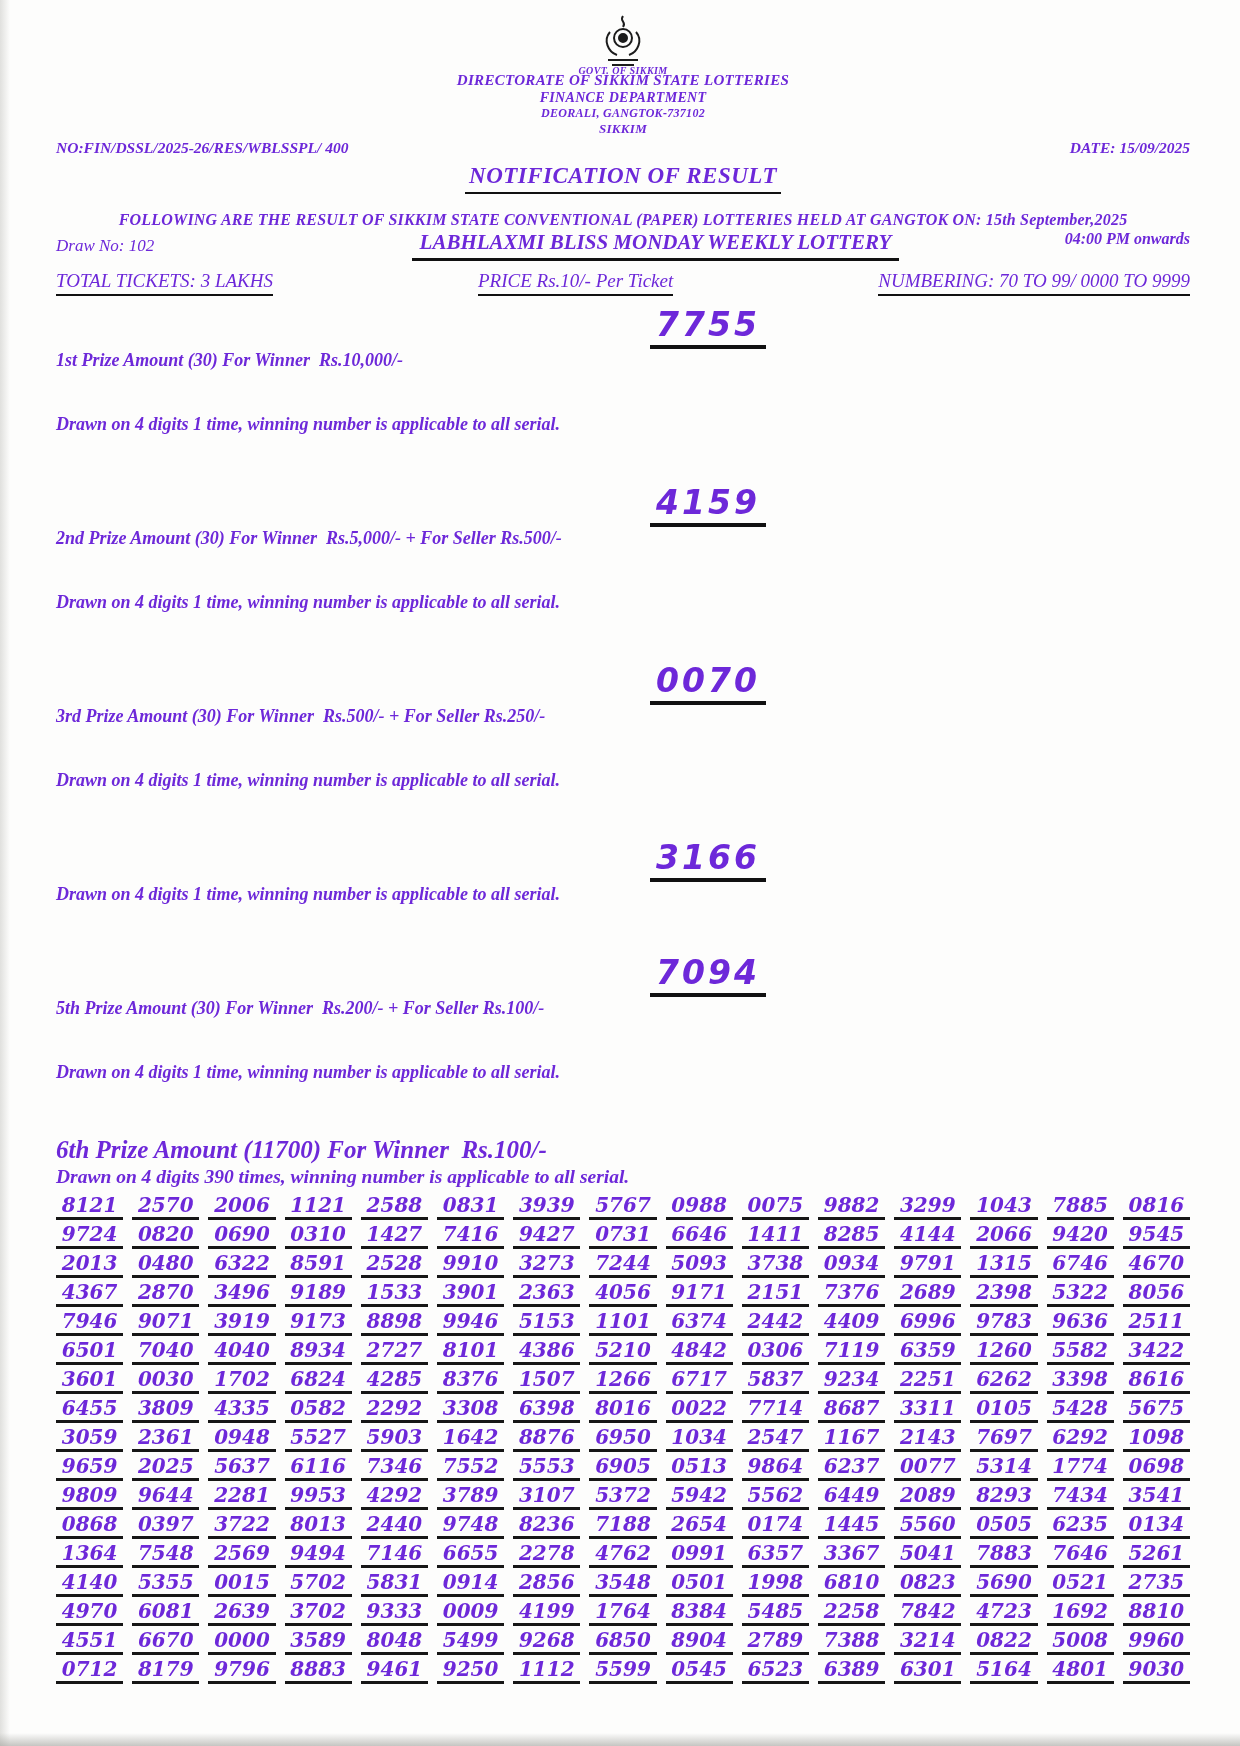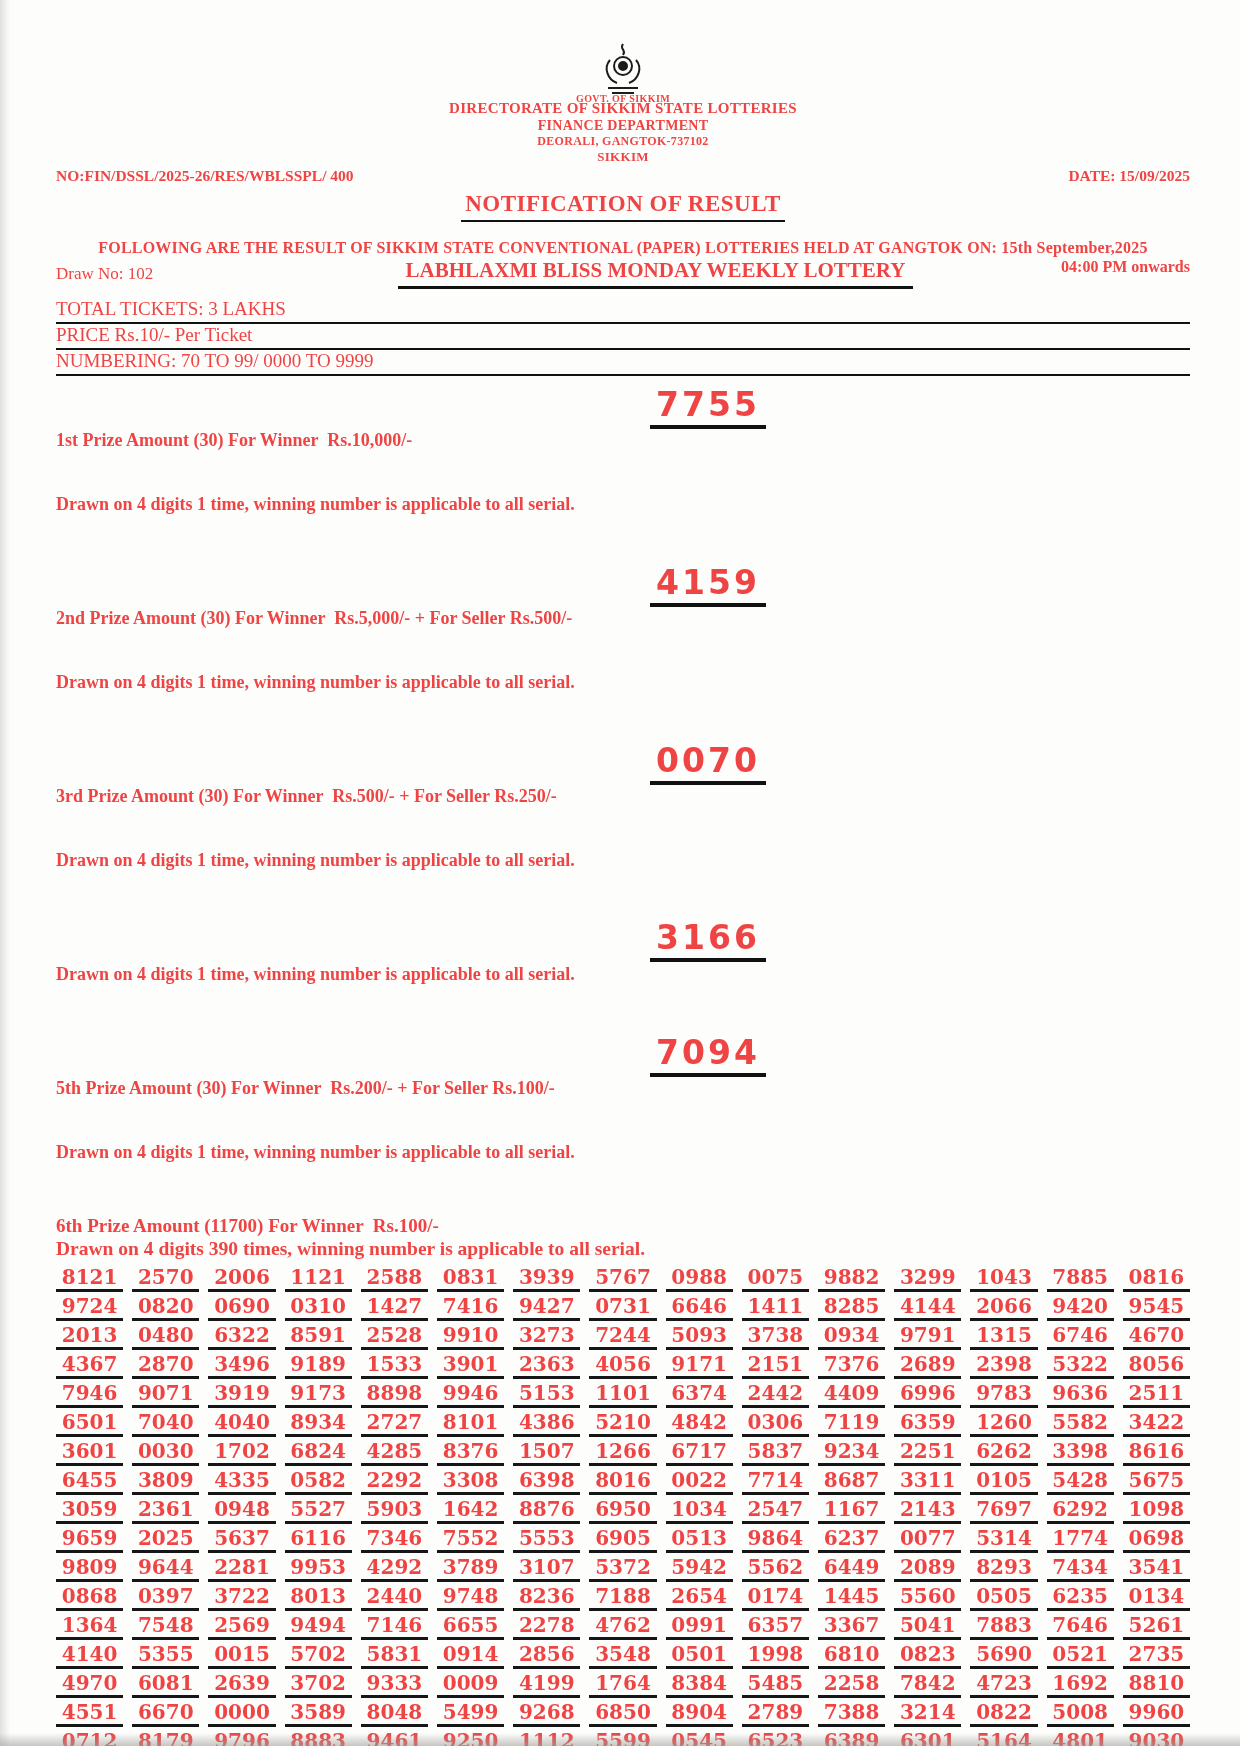--- a/index.html
+++ b/index.html
@@ -1,18 +1,18 @@
 <!DOCTYPE html>
 <html><head>
 <meta charset="utf-8">
 <style>
   html,body{margin:0;padding:0;background:#e8e8e6;}
   .page{position:relative;width:1240px;height:1746px;box-sizing:border-box;
-        background:#fdfdfc;padding:42px 50px 0 56px;overflow:hidden;
-        font-family:"Liberation Serif",serif;color:#ef4444;}
+        background:#fdfdfc;padding:14px 50px 0 56px;overflow:hidden;
+        font-family:"Liberation Serif",serif;color:#6d28d9;font-style:italic;}
   .edge-left{position:absolute;left:0;top:0;bottom:0;width:10px;
         background:linear-gradient(90deg,rgba(170,170,165,.35),rgba(170,170,165,0));}
   .edge-bottom{position:absolute;left:0;right:0;bottom:0;height:13px;
         background:linear-gradient(180deg,rgba(190,190,185,0),rgba(160,160,155,.6));}
   .center{text-align:center;}
   
   .emblem-wrap{text-align:center;line-height:0;}
   .emblem{display:inline-block;}
   .emblem-caption{font-size:10px;font-weight:bold;letter-spacing:.4px;margin-top:1px;}
   .org-line{font-weight:bold;letter-spacing:.3px;line-height:1.22;}
@@ -20,30 +20,30 @@
   .ref-row{display:flex;justify-content:space-between;align-items:flex-end;
         font-size:15.5px;font-weight:bold;margin-top:2px;}
   .doc-title{width:fit-content;margin:6px auto 4px;font-size:23px;font-weight:bold;
         letter-spacing:.5px;border-bottom:2.5px solid #111;padding:0 4px 3px;}
   .subtitle{font-size:16px;font-weight:bold;letter-spacing:.2px;margin-top:17px;}
   .draw-row{display:flex;align-items:flex-start;margin-top:1px;}
   .draw-no{font-size:17px;width:255px;padding-top:6px;}
   .lottery-name{flex:1;text-align:center;font-size:21px;font-weight:bold;}
   .lottery-name span{display:inline-block;border-bottom:3px solid #111;padding:0 8px 3px;}
   .draw-time{width:190px;text-align:right;font-size:16px;font-weight:bold;}
-  .tickets-row{display:flex;justify-content:space-between;margin-top:9px;font-size:19px;flex-direction:column;}
+  .tickets-row{display:flex;justify-content:space-between;margin-top:9px;font-size:19px;}
   .tickets-row span{border-bottom:2px solid #111;padding-bottom:2px;}
   
   .prizes{margin-top:12px;}
   .prize-row{display:flex;align-items:flex-start;margin-bottom:8px;}
   .prize-text{width:588px;font-weight:bold;font-size:18px;line-height:1.18;white-space:pre-wrap;}
   .prize-number{font-family:"DejaVu Sans",sans-serif;font-weight:bold;font-size:33px;
         line-height:1;letter-spacing:3px;border-bottom:4px solid #111;
         padding:0 6px 4px;margin-left:6px;}
-  .sixth-head{font-weight:bold;font-size:19px;line-height:1.3;white-space:pre-wrap;margin-top:0;}
+  .sixth-head{font-weight:bold;font-size:25px;line-height:1.3;white-space:pre-wrap;margin-top:0;}
   .sixth-sub{font-size:19.5px;font-weight:bold;white-space:pre-wrap;}
   
   .numbers-grid{display:grid;grid-template-columns:repeat(15,1fr);
         column-gap:9px;row-gap:4.5px;margin-top:7px;}
   .num{font-family:"DejaVu Serif",serif;font-weight:bold;font-size:20px;line-height:1;
         text-align:center;border-bottom:3px solid #161616;padding-bottom:1.5px;}
 </style>
 </head>
 <body>
 

